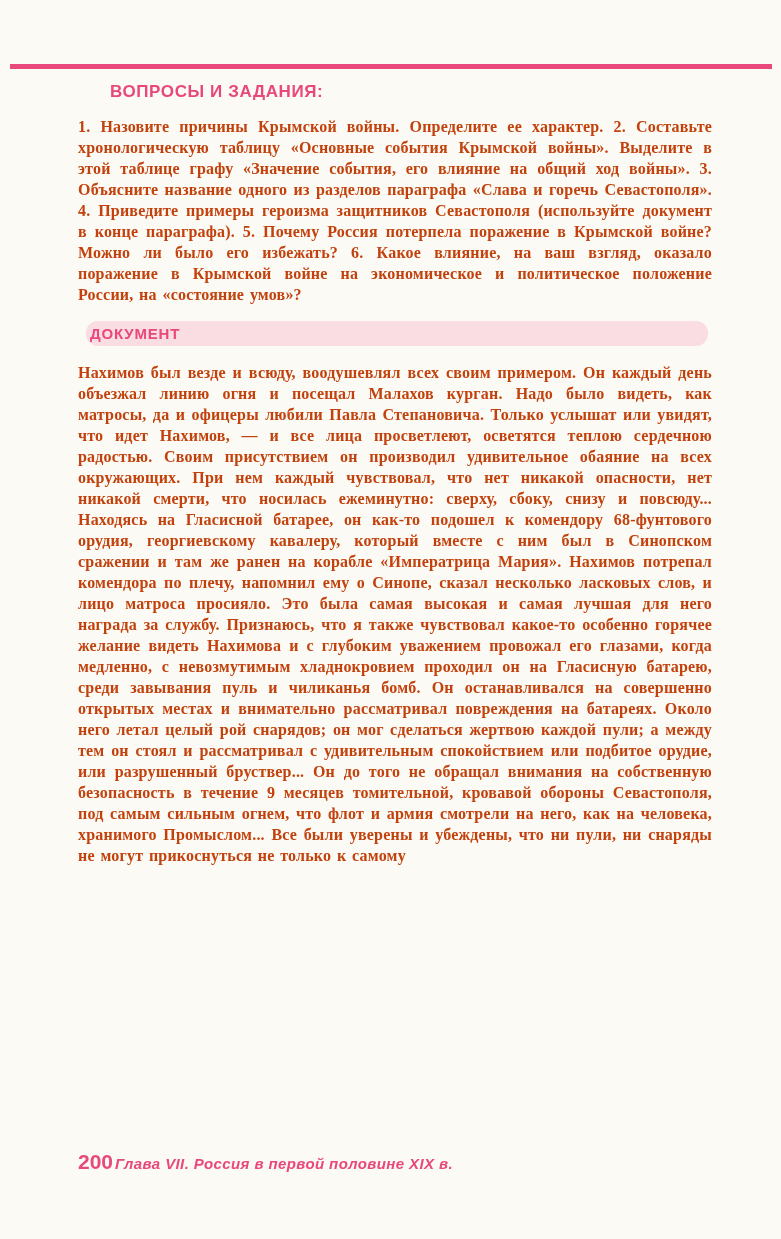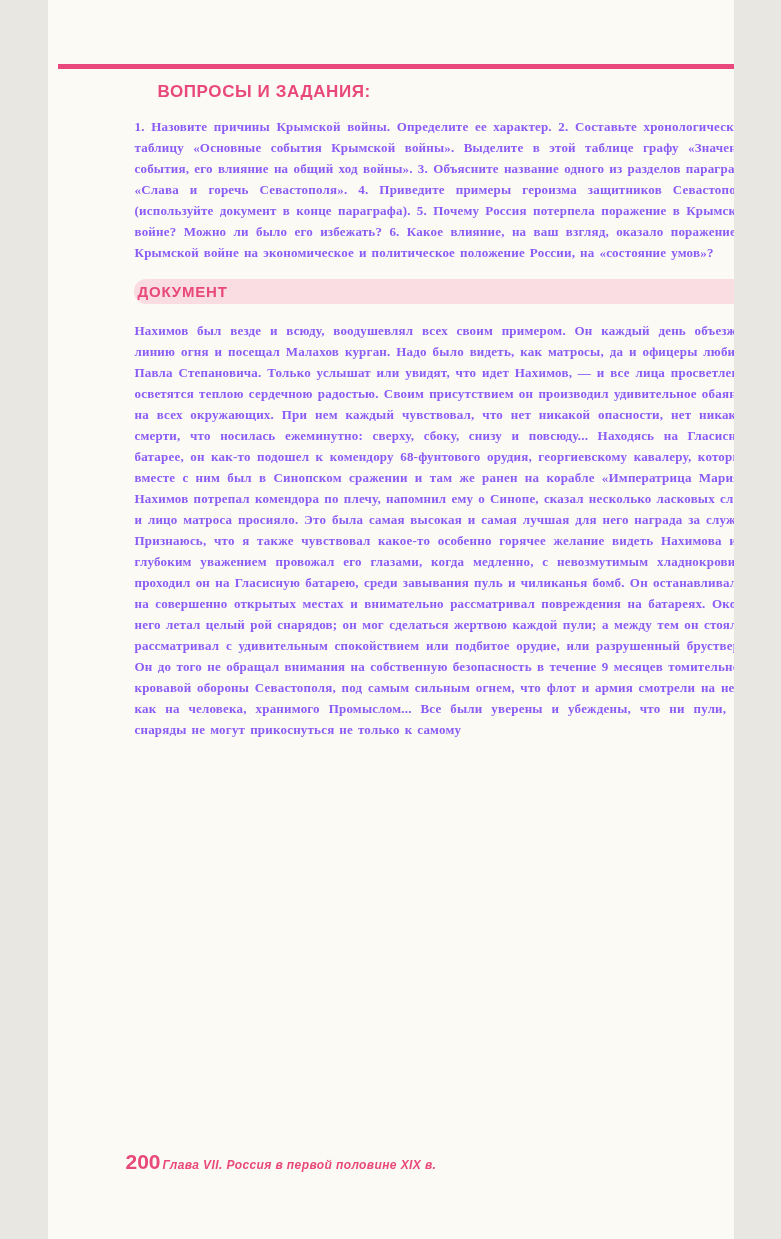--- a/index.html
+++ b/index.html
@@ -2,21 +2,21 @@
 <html lang="ru"><head>
 <meta charset="utf-8">
 <style>
   html, body {
     margin: 0;
     padding: 0;
     background: #e9e7e2;
   }
   .page {
     position: relative;
-    width: 686px;
+    width: 781px;
     height: 1239px;
     margin: 0 auto;
     background: #fcfaf4;
     overflow: hidden;
     box-sizing: border-box;
     color: #241f1c;
   }
   .top-rule {
     position: absolute;
     top: 64px;
@@ -33,29 +33,29 @@
   }
   .q-heading {
     margin: 0 0 14px 32px;
     font-family: "Liberation Sans", sans-serif;
     font-size: 17px;
     font-weight: 700;
     letter-spacing: 0.6px;
     color: #e8487b;
   }
   .body-text {
-    margin: 9px;
+    margin: 0;
     font-family: "Liberation Serif", serif;
     font-weight: 700;
-    font-size: 13px;
+    font-size: 16px;
     line-height: 21px;
     letter-spacing: 0.2px;
     word-spacing: 1.5px;
     text-align: justify;
-    color: #8b5cf6;
+    color: #c2410c;
   }
   .doc-heading-bar {
     margin: 16px 0 0 8px;
     width: 622px;
     height: 25px;
     background: #fadce3;
     display: flex;
     align-items: center;
     box-sizing: border-box;
     padding-left: 4px;
@@ -88,21 +88,21 @@
     gap: 2px;
     color: #e8487b;
   }
   .page-num {
     font-family: "Liberation Sans", sans-serif;
     font-size: 21px;
     font-weight: 700;
   }
   .chapter {
     font-family: "Liberation Sans", sans-serif;
-    font-size: 12px;
+    font-size: 15px;
     font-style: italic;
     font-weight: 700;
     letter-spacing: 0.4px;
   }
 </style>
 </head>
 <body>
 
 <div class="page">
 

